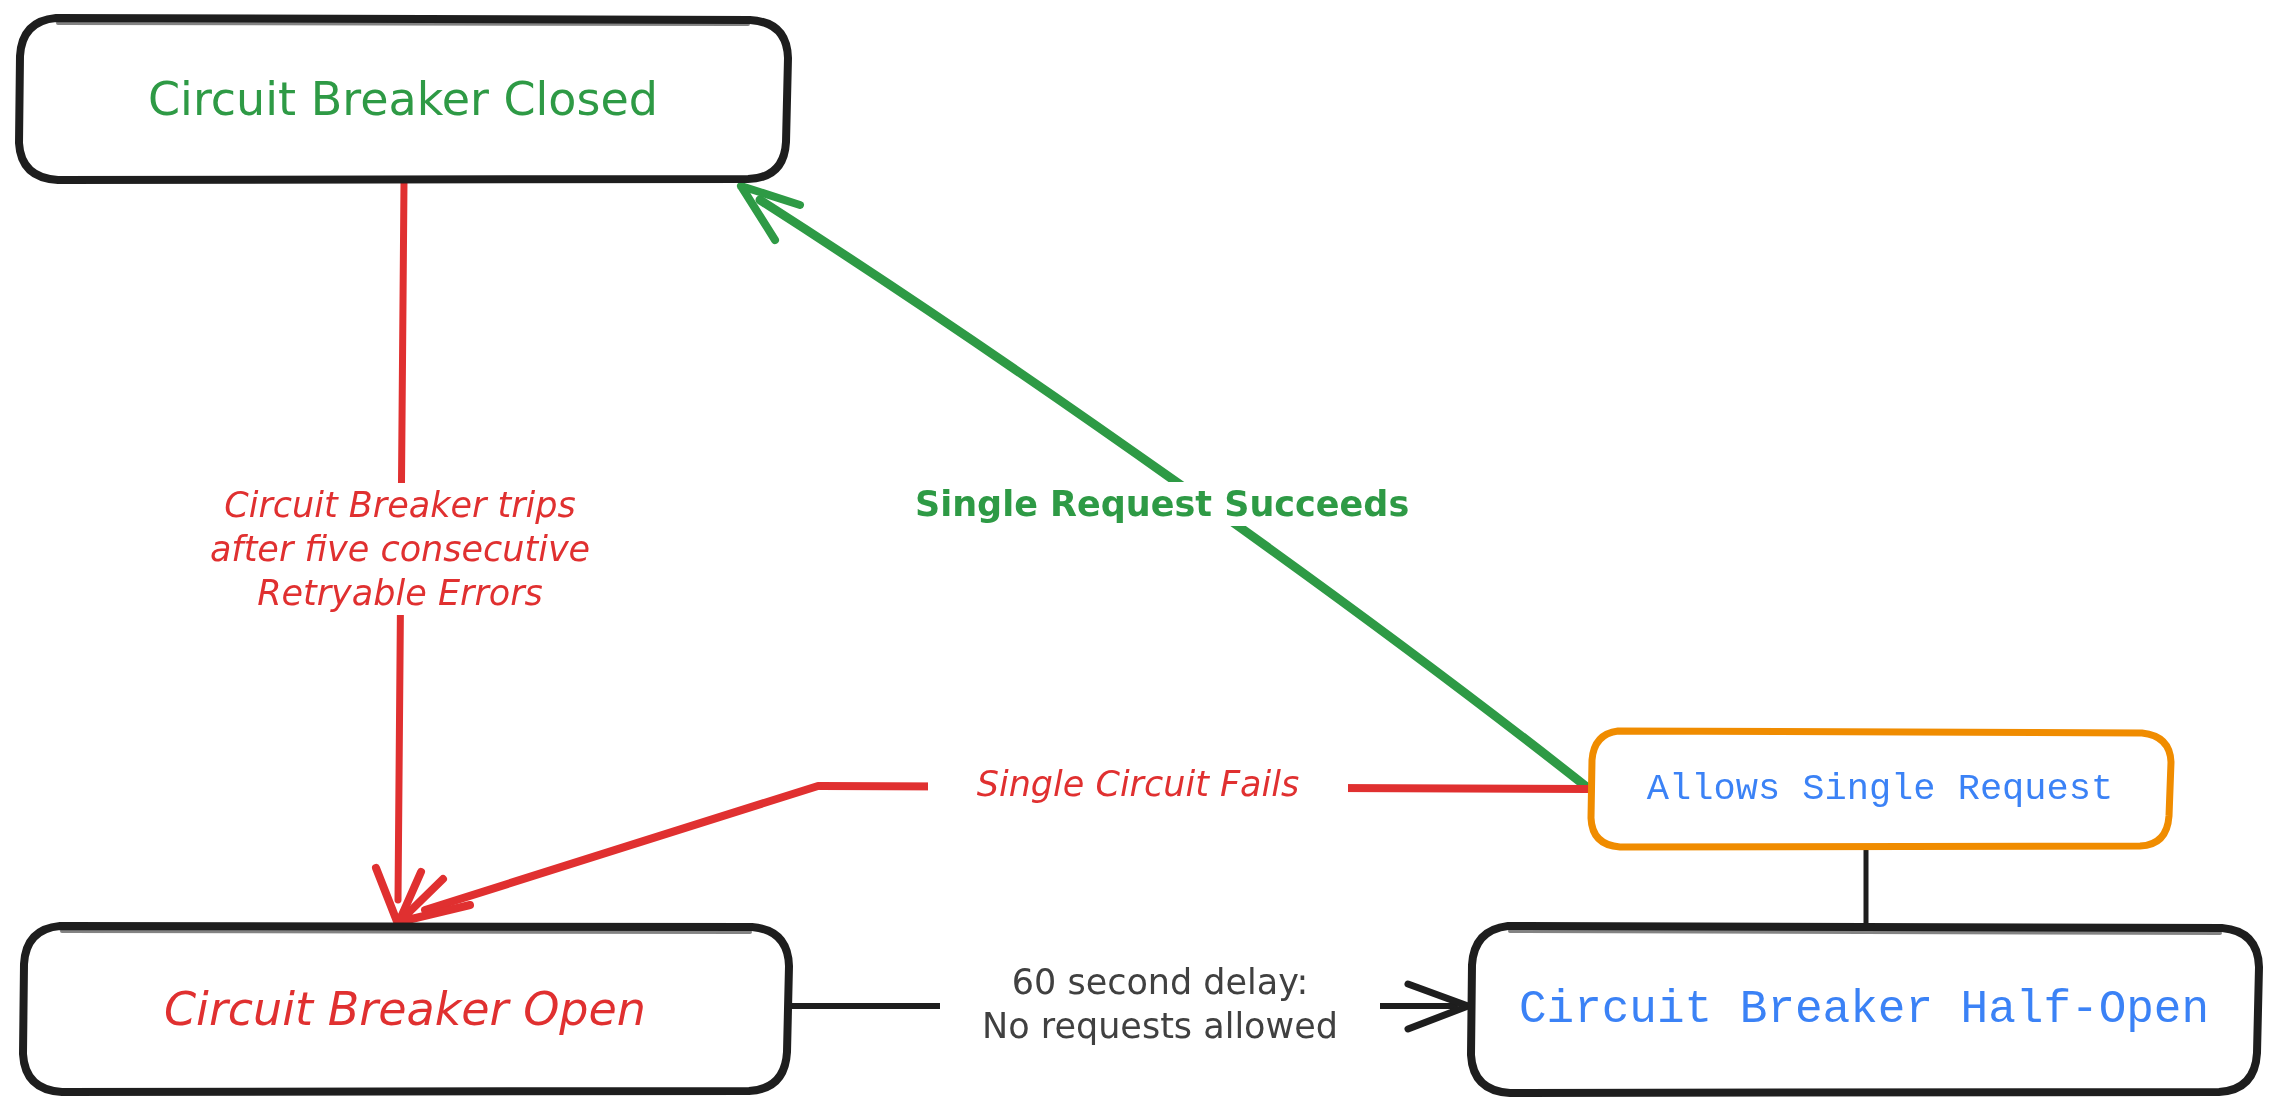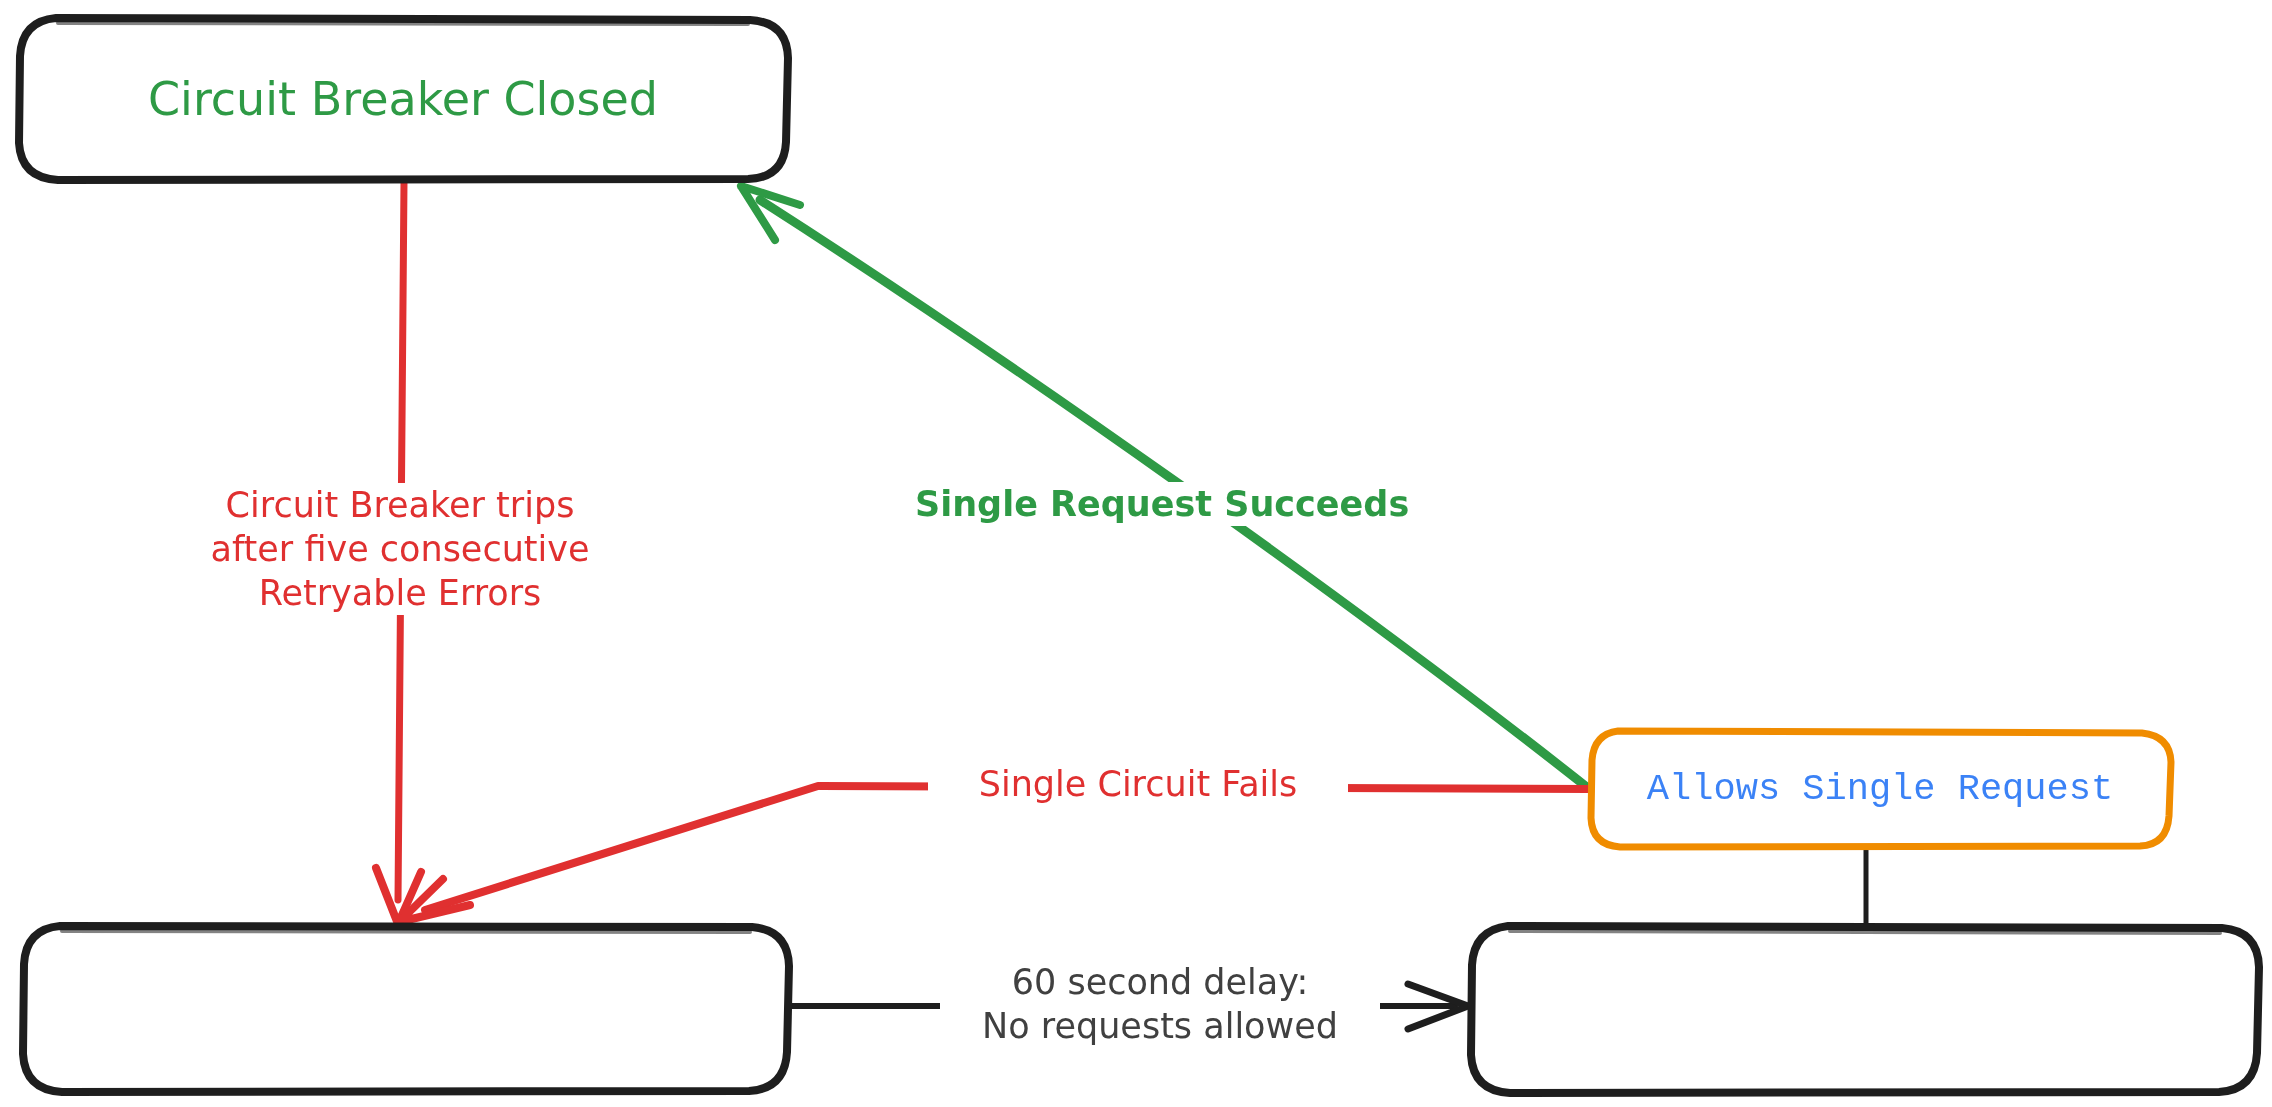--- a/index.html
+++ b/index.html
@@ -36,21 +36,21 @@
   }
   .edge-label {
     position: absolute;
     text-align: center;
     white-space: pre;
     line-height: 1.26;
     background: #ffffff;
     pointer-events: none;
   }
   .t-green { color: #2e9a45; }
-  .t-red   { color: #e03030; }
+  .t-red   { color: #e03030; font-style: italic; }
   .t-orange{ color: #3b82f6; font-family: Liberation Mono, monospace; }
   .t-black { color: #404040; }
 
   .big   { font-size: 46px; }
   .mid   { font-size: 37px; }
   .small { font-size: 35px; }
 </style>
 </head>
 <body>
 
@@ -105,23 +105,25 @@
 
     <g>
       <path d="M 1508 926 L 2222 928 Q 2258 931 2259 967 L 2257 1053 Q 2255 1090 2219 1092
                L 1510 1093 Q 1473 1091 1471 1055 L 1472 965 Q 1474 930 1508 926 Z" fill="#ffffff" stroke="#1e1e1e" stroke-width="8" stroke-linejoin="round"></path>
       <path d="M 1510 931 L 2220 933" fill="none" stroke="#1e1e1e" stroke-width="4" stroke-linecap="round" opacity="0.55"></path>
     </g>
   </svg>
 
   <div class="node-label big t-green" style="left:18px; top:17px; width:770px; height:163px;">Circuit Breaker Closed</div>
 
+  <div class="node-label big t-red" style="left:22px; top:925px; width:766px; height:168px;">Circuit Breaker Open</div>
 
   <div class="node-label mid t-orange" style="left:1590px; top:730px; width:580px; height:117px;">Allows Single Request</div>
 
+  <div class="node-label big t-orange" style="left:1470px; top:925px; width:788px; height:170px;">Circuit Breaker Half-Open</div>
 
   <div class="edge-label small t-red" style="left:160px; top:483px; width:480px;">Circuit Breaker trips
 after five consecutive
 Retryable Errors</div>
 
   <div class="edge-label small t-green" style="left:915px; top:482px; width:480px;font-weight:bold;">Single Request Succeeds</div>
 
   <div class="edge-label small t-red" style="left:928px; top:762px; width:420px;">Single Circuit Fails</div>
 
   <div class="edge-label small t-black" style="left:940px; top:960px; width:440px;">60 second delay:

